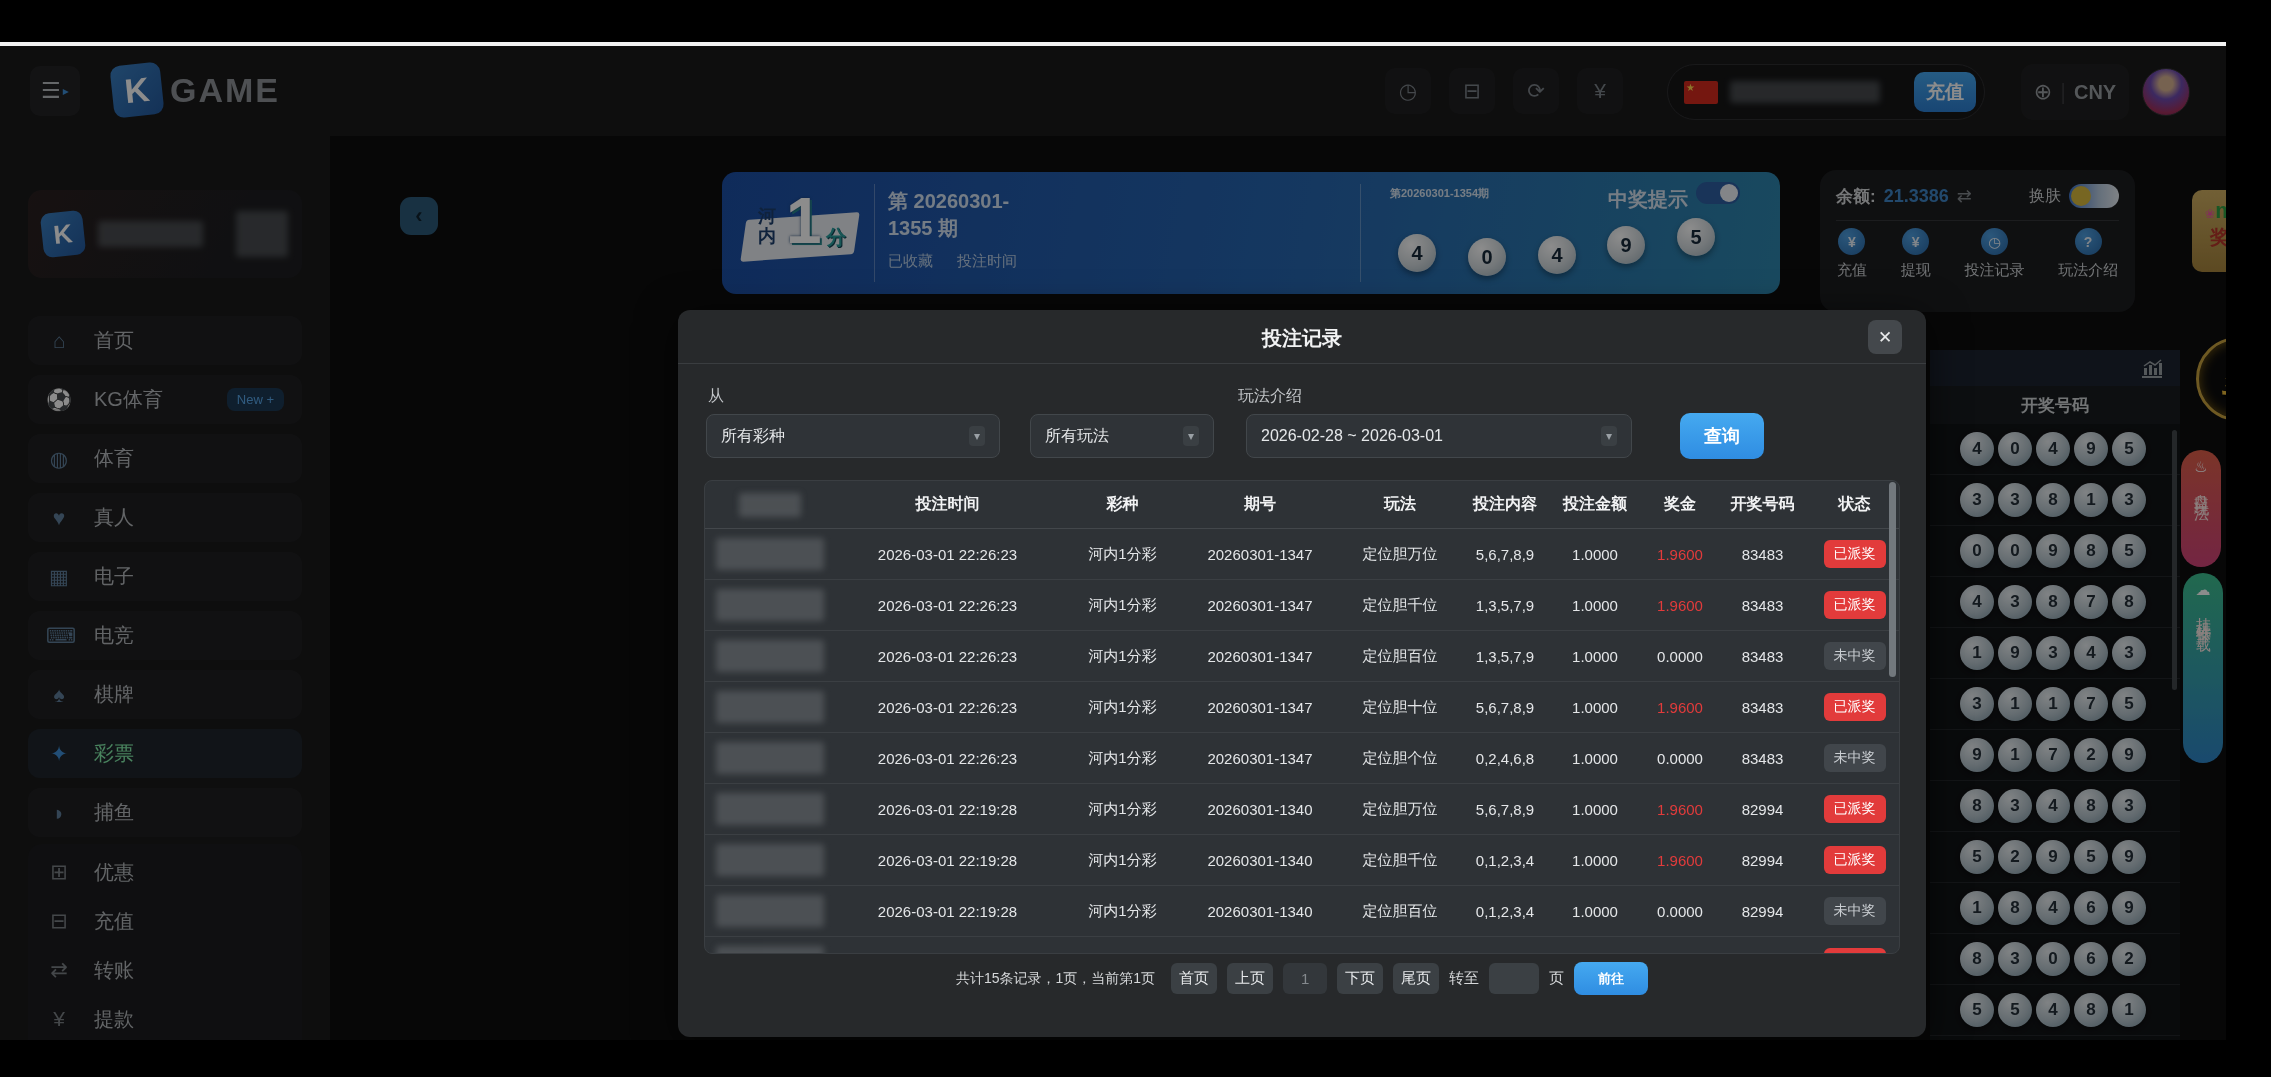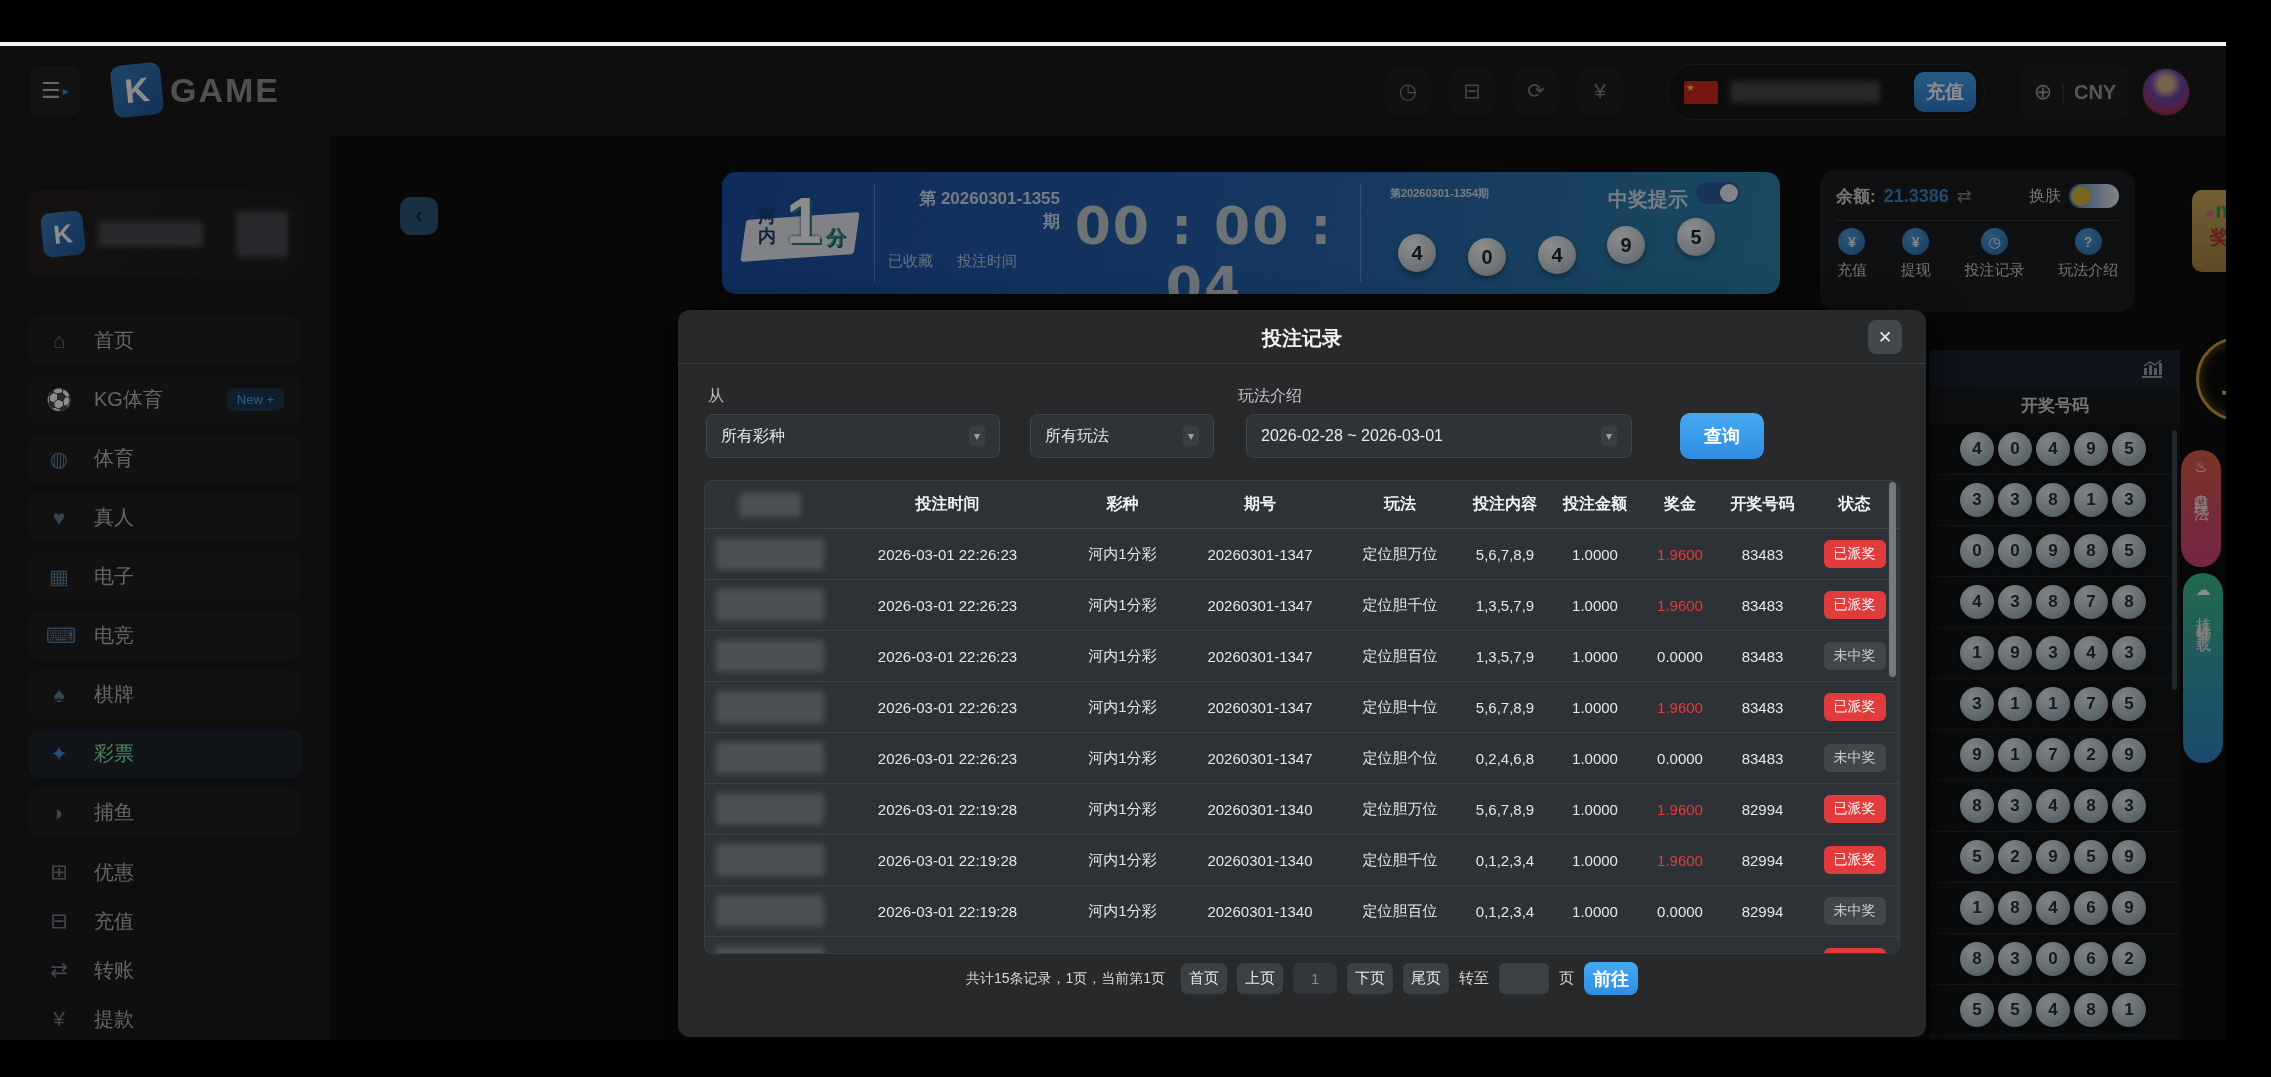--- a/index.html
+++ b/index.html
@@ -46,21 +46,21 @@
   .collapse-btn { position:absolute; left:400px; top:155px; width:38px; height:38px; border-radius:11px; background:#2d5a78; color:#10222e; font-size:22px; font-weight:bold; display:flex; align-items:center; justify-content:center; cursor:pointer; }
 
   
   .banner { position:absolute; left:722px; top:130px; width:1058px; height:122px; border-radius:14px; background:linear-gradient(100deg,#1d4fa5 0%,#2766b0 55%,#2e86ad 100%); overflow:hidden; }
   .hn-logo { position:absolute; left:18px; top:30px; width:128px; height:62px;text-align:center; }
   .hn-box { position:absolute; left:4px; top:14px; width:112px; height:42px; background:#e9edf2; transform:skew(-12deg) rotate(-4deg); border-radius:3px; }
   .hn-cn { position:absolute; left:16px; top:4px; color:#1d3f6e; font-weight:bold; font-size:18px; width:22px; line-height:20px; }
   .hn-one { position:absolute; left:46px; top:-18px; color:#fff; font-weight:bold; font-size:64px; text-shadow:0 0 3px #1d3f6e,2px 2px 0 #2a8f8f; }
   .hn-fen { position:absolute; left:86px; top:22px; color:#2a9d9d; font-weight:bold; font-size:20px; text-shadow:1px 1px 0 #145; }
   .banner .vdiv { position:absolute; top:12px; bottom:12px; width:1px; background:rgba(255,255,255,.28); }
-  .issue-cur { position:absolute; left:178px; top:16px; width:160px; color:#d4e2f2; font-weight:bold; font-size:17px; line-height:1.35;text-align:right; }
+  .issue-cur { position:absolute; left:166px; top:16px; width:160px; color:#d4e2f2; font-weight:bold; font-size:20px; line-height:1.35; }
   .fav-row { position:absolute; left:166px; top:80px; display:flex; gap:24px; color:#b9cde4; font-size:15px; }
   .timer { position:absolute; left:332px; top:24px; width:300px; text-align:center; color:#c6cfd6; font-weight:bold; font-size:52px; letter-spacing:2px; font-family:"DejaVu Sans",sans-serif; }
   .issue-last { position:absolute; left:668px; top:14px; color:#d8e4f1; font-weight:bold; font-size:11px; }
   .wintip { position:absolute; left:886px; top:14px; color:#d8e4f1; font-weight:bold; font-size:20px; }
   .toggle-win { position:absolute; left:974px; top:10px; width:44px; height:22px; border-radius:11px; background:#2e5fa3; cursor:pointer; }
   .toggle-win::after { content:""; position:absolute; right:2px; top:2px; width:18px; height:18px; border-radius:50%; background:#eef3f8; }
   .ball { border-radius:50%; display:flex; align-items:center; justify-content:center; font-weight:bold; }
   .banner-ball { position:absolute; width:38px; height:38px; background:radial-gradient(circle at 35% 28%,#ffffff,#d3dade 55%,#9fb0ba); color:#17293a; font-size:20px; box-shadow:0 3px 6px rgba(0,0,0,.35); }
 
   
@@ -124,21 +124,21 @@
   .status-badge { display:inline-block; padding:5px 10px; border-radius:6px; font-size:14px; }
   .status-badge.paid { background:#e23b3b; color:#fff; }
   .status-badge.miss { background:#41464b; color:#caced2; }
   .modal-scroll { position:absolute; right:30px; top:172px; width:7px; height:195px; border-radius:4px; background:#72787d; cursor:pointer; }
   .pagination { position:absolute; left:0; right:0; top:652px; display:flex; align-items:center; justify-content:center; gap:10px; }
   .pg-summary { color:#d6d8da; font-size:14px; margin-right:6px; }
   .pg-btn { min-width:44px; height:31px; padding:0 8px; border-radius:6px; background:#3b4044; color:#e8eaec; font-size:15px; display:flex; align-items:center; justify-content:center; cursor:pointer; }
   .pg-btn.dim-btn { background:#33373b; color:#84898d; }
   .pg-goto-label { color:#d6d8da; font-size:15px; }
   .pg-input { width:50px; height:31px; border:none; border-radius:6px; background:#3b4044; color:#e8eaec; text-align:center; font-size:15px; }
-  .pg-go { width:54px; height:33px; border-radius:8px; background:linear-gradient(180deg,#45a9f0,#2f8de2); color:#fff; font-weight:bold; font-size:18px; display:flex; align-items:center; justify-content:center; cursor:pointer; }
+  .pg-go { width:74px; height:33px; border-radius:8px; background:linear-gradient(180deg,#45a9f0,#2f8de2); color:#fff; font-weight:bold; font-size:13px; display:flex; align-items:center; justify-content:center; cursor:pointer; }
 </style>
 </head>
 <body>
 
 <div class="page">
   <div class="page-topline"></div>
 
   <div class="navbar">
     <div class="hamburger">
       <span>☰</span>
@@ -265,21 +265,20 @@
       <div class="hn-cn">河内</div>
       <div class="hn-one">1</div>
       <div class="hn-fen">分</div>
     </div>
     <div class="vdiv" style="left:152px;"></div>
     <div class="issue-cur">第 20260301-1355 期</div>
     <div class="fav-row">
       <span>已收藏</span>
       <span>投注时间</span>
     </div>
-    <div class="timer">00 : 00 : 04</div>
     <div class="vdiv" style="left:638px;"></div>
     <div class="issue-last">第20260301-1354期</div>
     <div class="wintip">中奖提示</div>
     <div class="toggle-win"></div>
     <div class="ball banner-ball" style="left:676px;top:62px;">4</div>
     <div class="ball banner-ball" style="left:746px;top:66px;">0</div>
     <div class="ball banner-ball" style="left:816px;top:64px;">4</div>
     <div class="ball banner-ball" style="left:885px;top:54px;">9</div>
     <div class="ball banner-ball" style="left:955px;top:46px;">5</div>
   </div>

